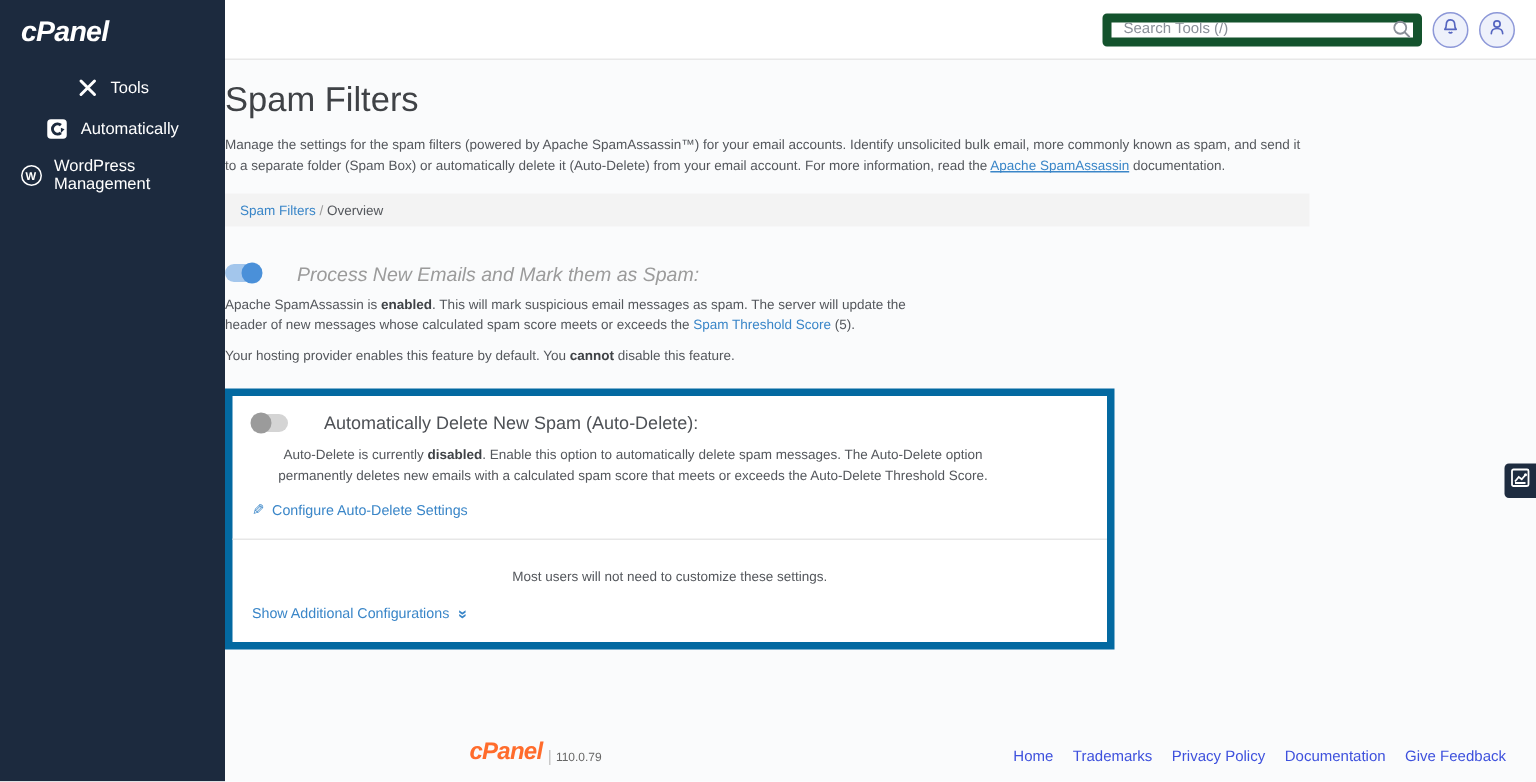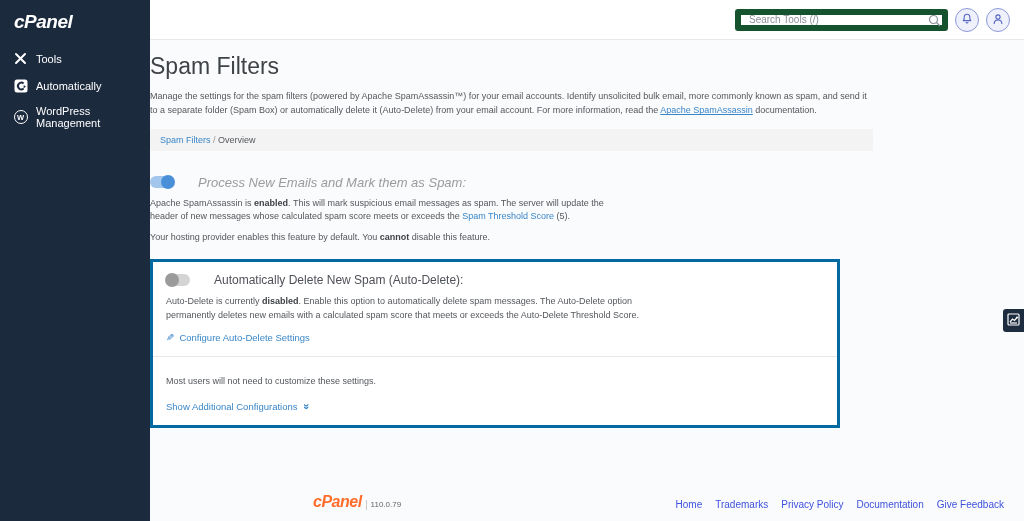--- a/index.html
+++ b/index.html
@@ -2,21 +2,21 @@
 <html><head>
 <meta charset="utf-8">
 <style>
   * { margin:0; padding:0; box-sizing:border-box; }
   html,body { width:1024px; height:521px; font-family:"Liberation Sans", sans-serif; }
   .screen { position:relative; width:1024px; height:521px; background:#fafbfc; overflow:hidden; }
 
   
   .sidebar { position:absolute; left:0; top:0; width:150px; height:521px; background:#1c2a3e; color:#fff; z-index:5; }
   .sb-logo { padding:11px 14px 12px; font-size:19px; font-style:italic; font-weight:bold; letter-spacing:-0.5px; }
-  .sb-item { display:flex; align-items:center; gap:8px; padding:6px 13px; font-size:11px; cursor:pointer; }
+  .sb-item { display:flex; align-items:center; gap:8px; padding:6px 13px; font-size:11px; cursor:pointer;justify-content:center; }
   .sb-icon { width:15px; height:15px; display:flex; align-items:center; justify-content:center; flex:0 0 15px; }
   .wp-circle { width:14px; height:14px; border:1.3px solid #fff; border-radius:50%; display:flex; align-items:center; justify-content:center; font-size:7.5px; font-weight:bold; }
 
   
   .topbar { position:absolute; left:150px; right:0; top:0; height:40px; background:#fff; border-bottom:1px solid #e8e8e8; display:flex; align-items:center; justify-content:flex-end; gap:7px; padding-right:14px; z-index:4; }
   .search-wrap { position:relative; width:213px; height:22px; }
   .search-wrap input { width:100%; height:100%; border:6px solid #14532d; border-radius:3px; font-size:10px; color:#555; padding:0 24px 0 8px; outline:none; background:#fff; font-family:"Liberation Sans", sans-serif; }
   .search-wrap input::placeholder { color:#8a9099; }
   .search-ico { position:absolute; right:7px; top:4px; }
   .circ-btn { width:24px; height:24px; border-radius:50%; border:1px solid #8d98d8; background:#eef1fb; display:flex; align-items:center; justify-content:center; cursor:pointer; }
@@ -41,21 +41,21 @@
 
   .spam-section { margin-top:24px; }
   .tgl-row { display:flex; align-items:center; gap:24px; }
   .spam-title { font-size:13px; font-style:italic; color:#9b9b9b; }
   .body-p { font-size:9px; line-height:1.5; color:#54575c; margin-top:7px; }
   .body-p b, .intro b { color:#3f4246; }
   .spam-desc { max-width:482px; }
   .note { margin-top:7px; }
 
   
-  .card { width:690px; background:#fff; border:3px solid #0369a1; margin-top:15px; }
+  .card { width:593px; background:#fff; border:5px solid #0369a1; margin-top:15px;text-align:center; }
   .card-sec { padding:11px 13px 13px; }
   .card-sec + .card-sec { border-top:1px solid #e7e7e7; }
   .card-title { font-size:12px; color:#4e5156; }
   .ad-desc { max-width:508px; margin-top:8px; }
   .action-row { margin-top:10px; display:flex; align-items:center; gap:5px; font-size:9.5px; }
   .pencil { color:#3a86c8; font-size:10px; display:inline-block; transform:scaleX(-1); }
   .addl-title { font-size:11.5px; color:#4e5156; }
   .chev2 { display:inline-block; color:#3a86c8; font-size:11px; font-weight:bold; transform:rotate(90deg); line-height:1; }
 
   

